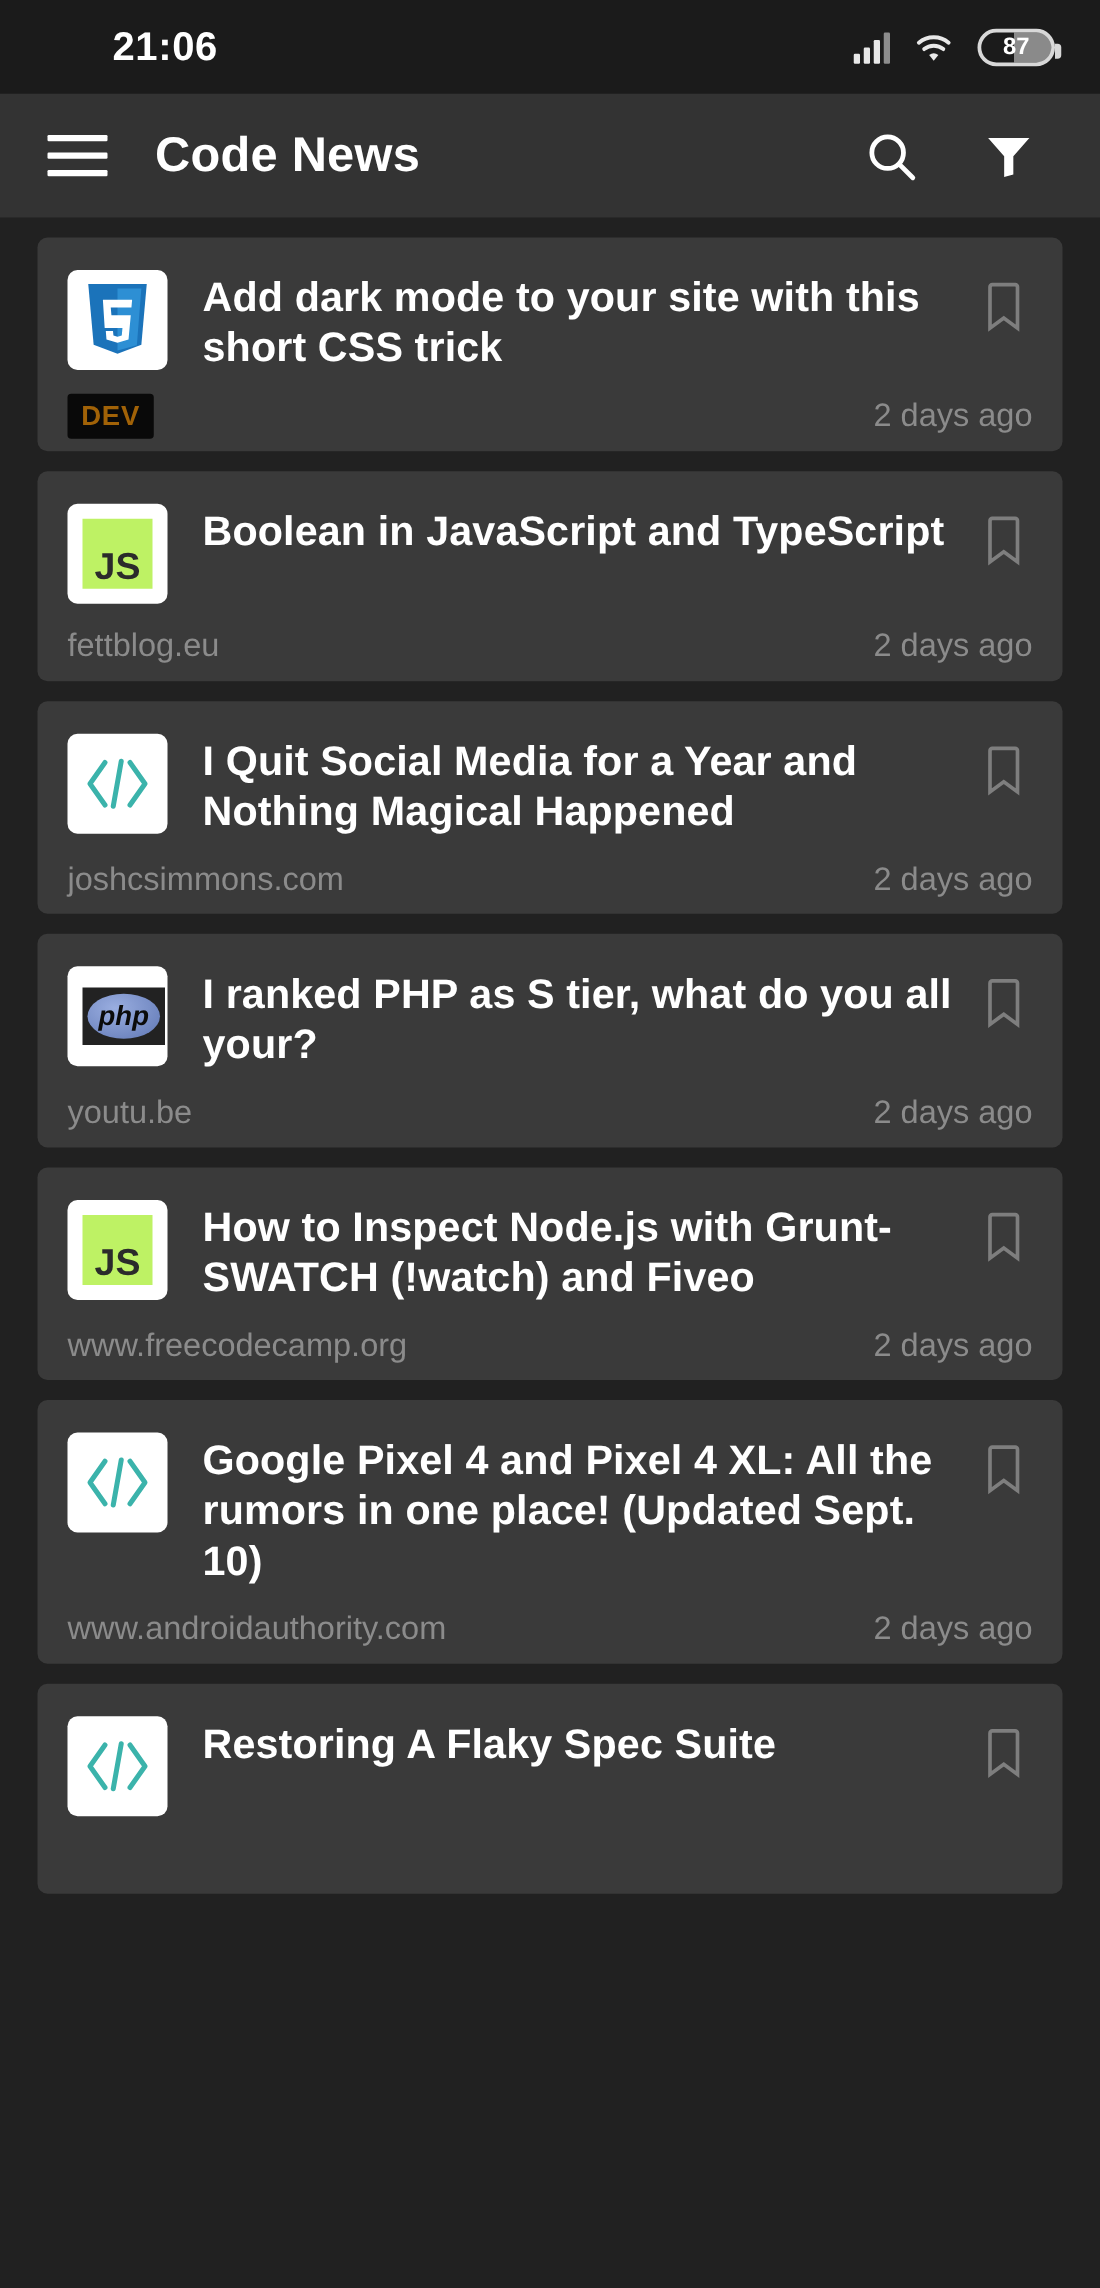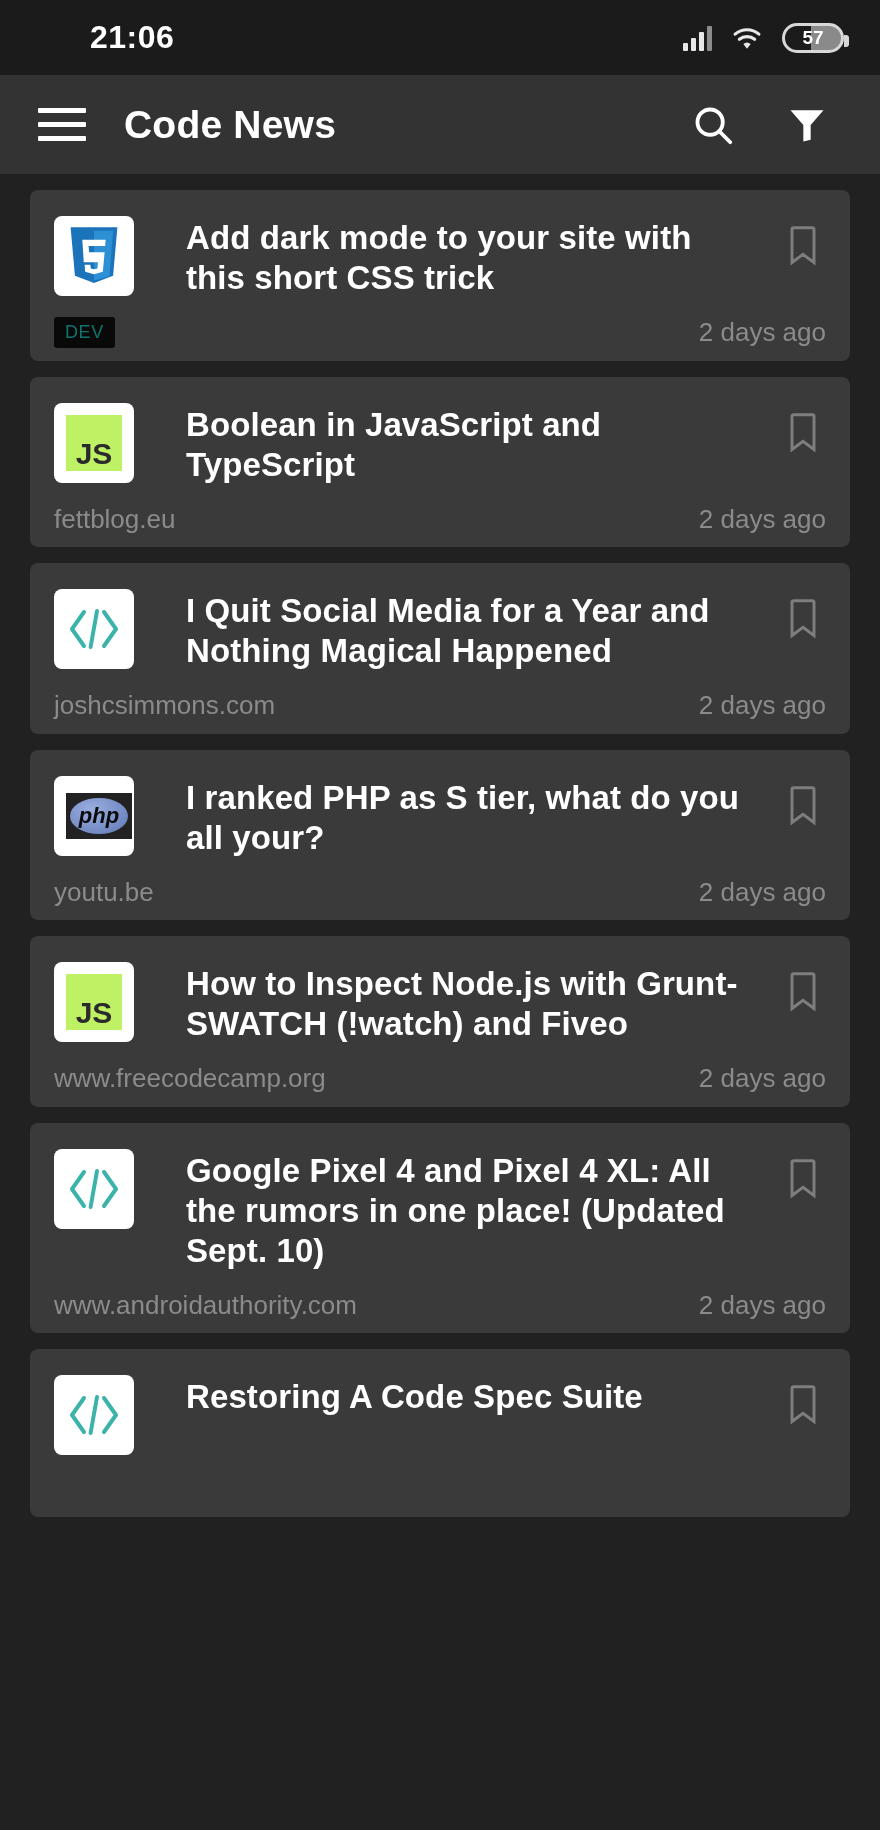--- a/index.html
+++ b/index.html
@@ -48,40 +48,40 @@
   }
   .appbar-actions{ display:flex; align-items:center; gap:44px; padding-right:18px; }
   .icon-btn{ width:50px; height:50px; display:flex; align-items:center; justify-content:center; cursor:pointer; }
   
   .list{ padding:0 30px; }
   .card{
     background:#3a3a3a; border-radius:8px;
     margin-top:16px; padding:26px 24px 0 24px;
     position:relative;
   }
-  .card-top{ display:flex; align-items:flex-start;gap:24px; }
+  .card-top{ display:flex; align-items:flex-start; }
   .thumb{
     width:80px; height:80px; min-width:80px; background:#ffffff;
     border-radius:8px; display:flex; align-items:center; justify-content:center;
     margin-right:28px; overflow:hidden;
   }
   .card-title{
     flex:1; color:#ffffff; font-size:33px; font-weight:700;
     line-height:1.22; padding-top:2px; letter-spacing:.1px;
   }
   .bookmark{ width:46px; min-width:46px; margin-left:16px; padding-top:8px;
     display:flex; justify-content:center; cursor:pointer; }
   .card-foot{
     display:flex; align-items:center; justify-content:space-between;
     min-height:62px; padding-top:6px;
   }
   .src{ color:#8b8b8b; font-size:26px; }
   .ago{ color:#8b8b8b; font-size:26px; }
   .dev-badge{
-    background:#090909; color:#0f766e; font-size:18px; font-weight:400;
+    background:#090909; color:#a16207; font-size:22px; font-weight:700;
     padding:5px 11px; border-radius:3px; letter-spacing:.6px; display:inline-block;
   }
   
   .js-logo{ width:56px; height:56px; background:#bef264; display:flex;
     align-items:flex-end; justify-content:center; }
   .js-logo span{ color:#2b2b2b; font-size:30px; font-weight:700; line-height:1.12; }
   .php-logo{ width:66px; height:46px; background:#222; display:flex;
     align-items:center; justify-content:center;margin-left:10px; }
   .php-ellipse{ width:58px; height:36px; border-radius:50%;
     background:radial-gradient(ellipse at 38% 32%, #9aaee0 0%, #7a90c8 55%, #5f77b5 100%);
@@ -102,21 +102,21 @@
         <i></i>
       </div>
     <div class="wifi">
       <svg width="34" height="26" viewBox="0 0 24 18">
         <path d="M12 16.5l-2.6-3.2a4.1 4.1 0 0 1 5.2 0z" fill="#e8e8e8"></path>
         <path d="M3.6 6.3a13 13 0 0 1 16.8 0" stroke="#e8e8e8" stroke-width="2.2" fill="none" stroke-linecap="round"></path>
         <path d="M6.6 9.9a8.6 8.6 0 0 1 10.8 0" stroke="#e8e8e8" stroke-width="2.2" fill="none" stroke-linecap="round"></path>
       </svg>
     </div>
     <div class="battery">
-      <span>57</span>
+      <span>87</span>
     </div>
   </div>
 </div>
 
 <div class="appbar">
   <div class="hamburger">
       <b></b>
       <b></b>
       <b></b>
     </div>
@@ -268,21 +268,21 @@
 
   <div class="card">
     <div class="card-top">
       <div class="thumb">
         <svg width="56" height="46" viewBox="0 0 28 23">
           <path d="M9 3L3 11.5 9 20" fill="none" stroke="#3bb3ab" stroke-width="2" stroke-linecap="round" stroke-linejoin="round"></path>
           <path d="M19 3l6 8.5L19 20" fill="none" stroke="#3bb3ab" stroke-width="2" stroke-linecap="round" stroke-linejoin="round"></path>
           <line x1="15.5" y1="2.5" x2="12.3" y2="20.5" stroke="#3bb3ab" stroke-width="2" stroke-linecap="round"></line>
         </svg>
       </div>
-      <div class="card-title">Restoring A Code Spec Suite</div>
+      <div class="card-title">Restoring A Flaky Spec Suite</div>
       <div class="bookmark">
         <svg width="34" height="44" viewBox="0 0 18 24">
           <path d="M4 2h10a1 1 0 0 1 1 1v18l-6-4.4L3 21V3a1 1 0 0 1 1-1z" fill="none" stroke="#7e7e7e" stroke-width="1.6"></path>
         </svg>
       </div>
     </div>
     <div class="card-foot">
       <div class="src"></div>
       <div class="ago"></div>
     </div>

